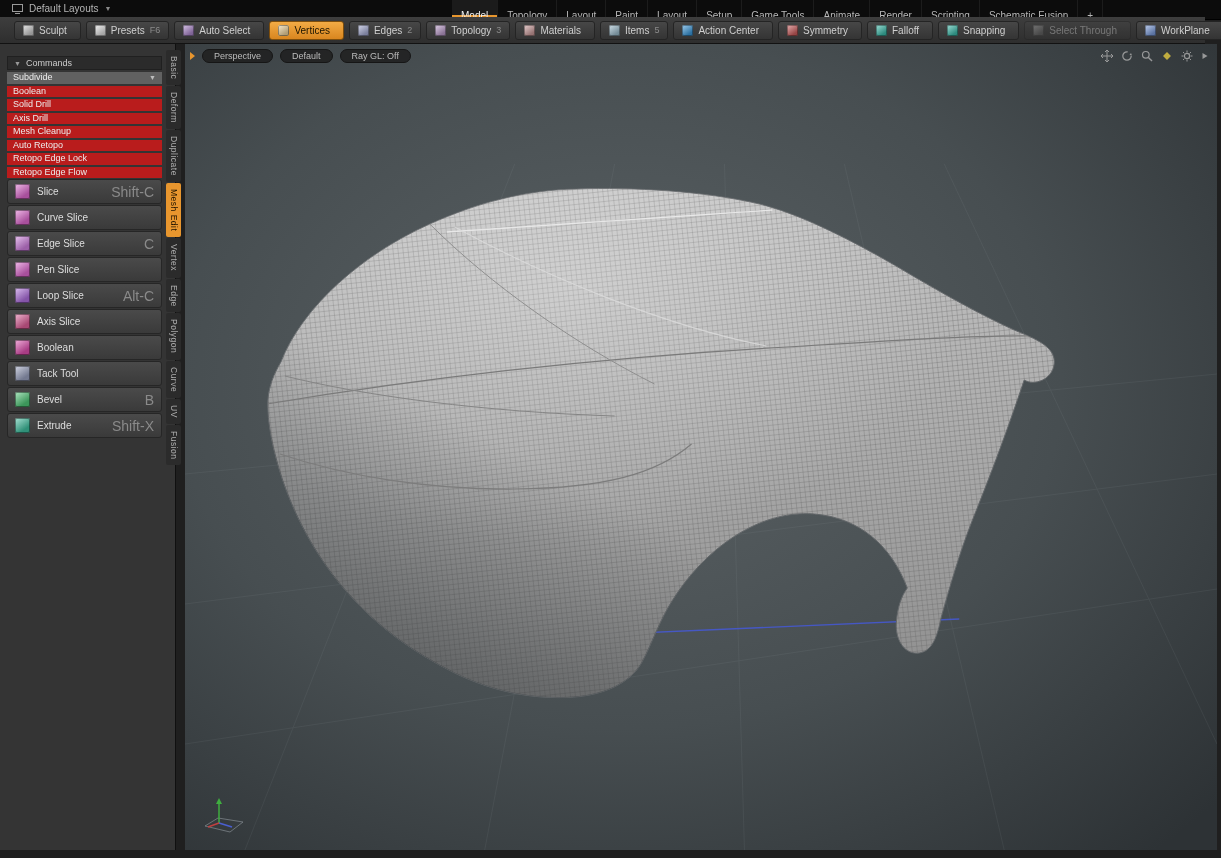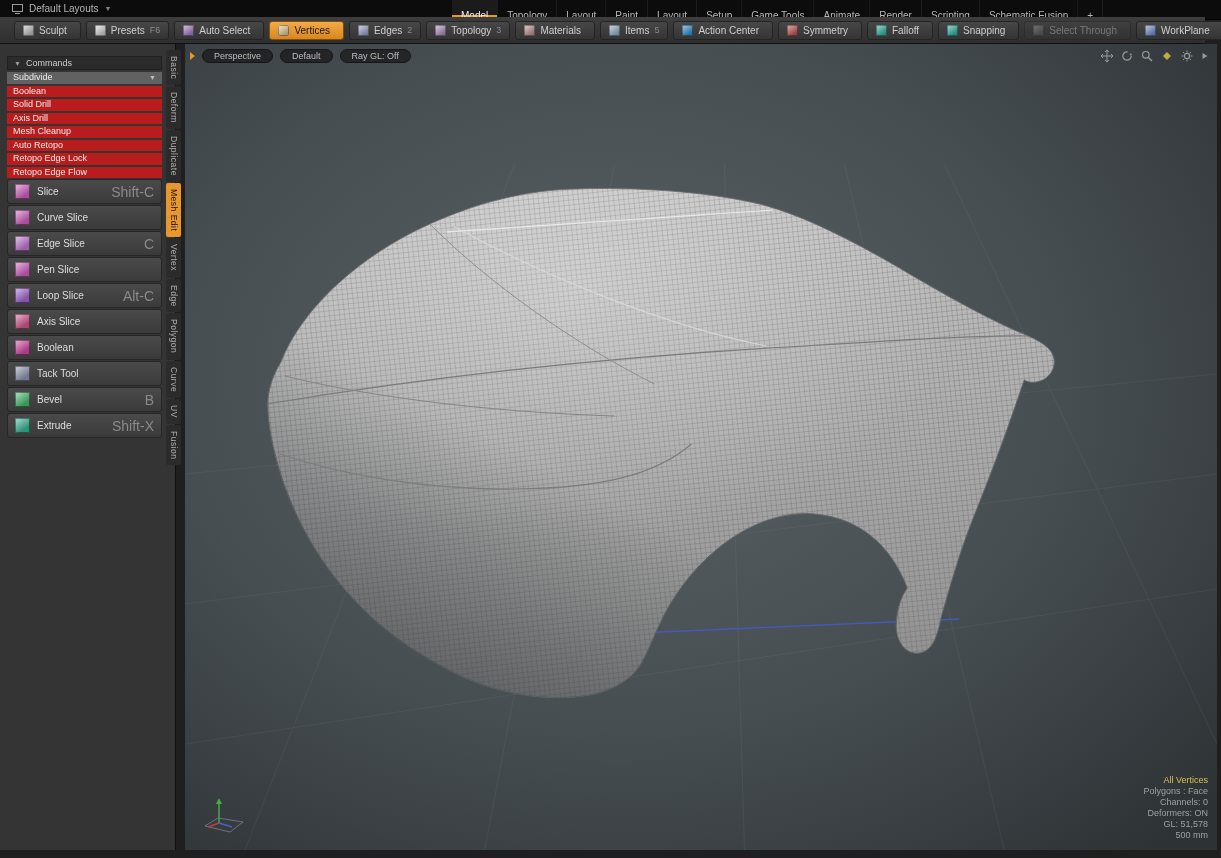--- a/index.html
+++ b/index.html
@@ -417,35 +417,20 @@
     </svg>
     <svg width="12" height="12" viewBox="0 0 12 12">
       <circle cx="6" cy="6" r="2.6" stroke="#aaaaaa" stroke-width="1.2" fill="none"></circle>
       <path d="M6,0.5 V2.5 M6,9.5 V11.5 M0.5,6 H2.5 M9.5,6 H11.5 M2,2 L3.4,3.4 M10,2 L8.6,3.4 M2,10 L3.4,8.6 M10,10 L8.6,8.6" stroke="#aaaaaa" stroke-width="1"></path>
     </svg>
     <svg width="8" height="12" viewBox="0 0 8 12">
       <path d="M1.5,3 L6.5,6 L1.5,9 Z" fill="#aaaaaa"></path>
     </svg>
   </div>
 
-  <div class="vp-info">
-    <div class="sel">All Vertices</div>
-    <div>
-
-        <div class="info-line">Polygons : Face</div>
-
-        <div class="info-line">Channels: 0</div>
-
-        <div class="info-line">Deformers: ON</div>
-
-        <div class="info-line">GL: 51,578</div>
-
-        <div class="info-line">500 mm</div>
-      </div>
-  </div>
 
   <svg class="axis-widget" width="46" height="42" viewBox="0 0 46 42">
     <path d="M4,30 L17,22 L42,26 L29,36 Z" fill="none" stroke="#8a9298" stroke-width="1" opacity="0.65"></path>
     <line x1="18" y1="27" x2="18" y2="7" stroke="#3fae3f" stroke-width="1.5"></line>
     <path d="M18,2 L15,8 L21,8 Z" fill="#3fae3f"></path>
     <line x1="18" y1="27" x2="31" y2="31" stroke="#4a5fd0" stroke-width="1.5"></line>
     <line x1="18" y1="27" x2="7" y2="31" stroke="#c04040" stroke-width="1.5"></line>
   </svg>
 </div>
 

